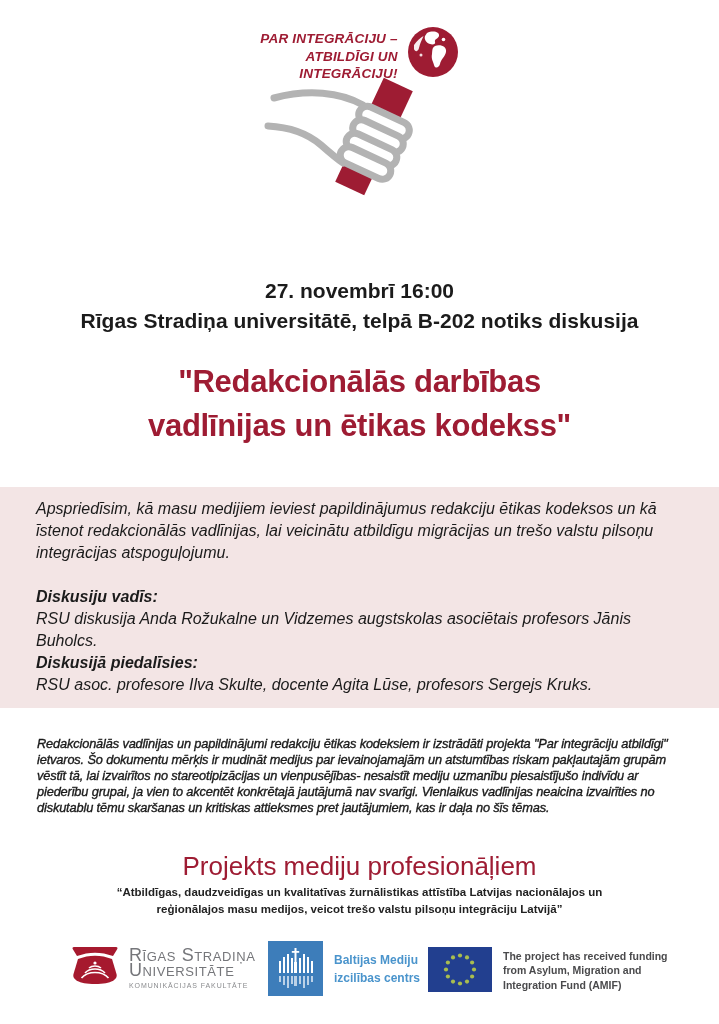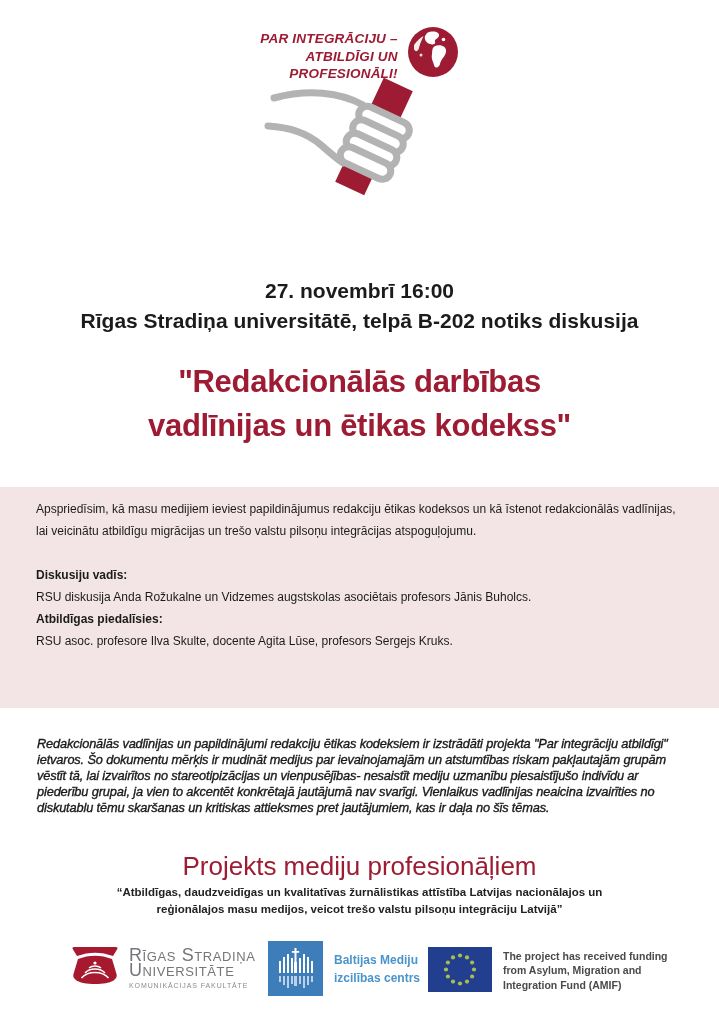--- a/index.html
+++ b/index.html
@@ -14,21 +14,21 @@
     font-size:13.5px;line-height:17.5px;letter-spacing:.2px;padding-top:4px;}
   .globe{width:52px;height:52px;}
   .hand-wrap{position:absolute;top:70px;left:260px;width:220px;height:145px;}
   
   .invite{position:absolute;top:226px;left:0;width:100%;text-align:center;font-size:24px;color:#222;}
   .when{position:absolute;top:276px;left:0;width:100%;text-align:center;font-weight:bold;font-size:21px;line-height:30px;}
   .main-title{position:absolute;top:360px;left:0;width:100%;text-align:center;
     color:var(--crimson);font-weight:bold;font-size:31px;line-height:44px;letter-spacing:-.3px;}
   
   .band{position:absolute;top:487px;left:0;width:719px;height:221px;background:var(--pink-band);
-    box-sizing:border-box;padding:11px 36px 0 36px;font-size:12px;line-height:22px;}
+    box-sizing:border-box;padding:11px 36px 0 36px;font-size:16px;line-height:22px;font-style:italic;}
   .band p{margin:0;}
   .band .gap{height:22px;}
   .bold{font-weight:bold;}
   
   .fine{position:absolute;top:736px;left:37px;width:648px;font-style:italic;font-size:12.8px;
     line-height:16px;letter-spacing:-.15px;color:#1a1a1a;-webkit-text-stroke:.35px #1a1a1a;}
   
   .project-title{position:absolute;top:851px;left:0;width:100%;text-align:center;
     color:var(--crimson);font-size:26px;}
   .project-quote{position:absolute;top:884px;left:calc((719px - 532px)/2);width:532px;text-align:center;
@@ -47,21 +47,21 @@
 </style>
 </head>
 <body>
 
 <div id="poster">
 
   <div class="brand">
     <div class="brand-text">
       <div>PAR INTEGRĀCIJU –</div>
       <div>ATBILDĪGI UN</div>
-      <div>PROFESIONĀLI!</div>
+      <div>INTEGRĀCIJU!</div>
     </div>
     <svg class="globe" viewBox="0 0 52 52">
       <circle cx="26" cy="26" r="25" fill="#9e1c33"></circle>
       <path d="M20 7 C26 4 33 6 32 10 C31 13 27 13 28 16 C29 18 26 19 23 18 C19 17 17 13 18 10 Z" fill="#fff"></path>
       <path d="M28 20 C34 18 40 21 39 26 C38 31 34 33 33 38 C32 42 28 43 27 39 C26 35 24 33 25 28 C25.5 24 25 22 28 20 Z" fill="#fff"></path>
       <path d="M7 19 C10 14.5 13.5 11.5 16.5 10 C14.5 15 13 17 12 22 C11 26 8 26 7 23 Z" fill="#fff" opacity=".92"></path>
       <circle cx="36.5" cy="13.5" r="1.8" fill="#fff"></circle>
       <circle cx="14" cy="29" r="1.5" fill="#fff" opacity=".85"></circle>
     </svg>
   </div>
@@ -87,21 +87,21 @@
   <div class="main-title">
     <div>"Redakcionālās darbības</div>
     <div>vadlīnijas un ētikas kodekss"</div>
   </div>
 
   <div class="band">
     <p>Apspriedīsim, kā masu medijiem  ieviest papildinājumus redakciju ētikas kodeksos un kā īstenot  redakcionālās vadlīnijas, lai veicinātu atbildīgu migrācijas un trešo valstu pilsoņu integrācijas atspoguļojumu.</p>
     <div class="gap"></div>
     <p class="bold">Diskusiju vadīs:</p>
     <p>RSU diskusija Anda Rožukalne un Vidzemes augstskolas asociētais profesors Jānis Buholcs.</p>
-    <p class="bold">Atbildīgas piedalīsies:</p>
+    <p class="bold">Diskusijā piedalīsies:</p>
     <p>RSU asoc. profesore Ilva Skulte,  docente Agita Lūse, profesors Sergejs Kruks.</p>
   </div>
 
   <div class="fine">Redakcionālās vadlīnijas  un papildinājumi redakciju ētikas kodeksiem  ir izstrādāti  projekta "Par integrāciju atbildīgi" ietvaros.  Šo dokumentu mērķis ir mudināt medijus par ievainojamajām un atstumtības riskam pakļautajām grupām vēstīt tā, lai izvairītos no stareotipizācijas un vienpusējības- nesaistīt mediju uzmanību piesaistījušo indivīdu ar piederību grupai, ja vien to akcentēt konkrētajā jautājumā nav svarīgi. Vienlaikus vadlīnijas neaicina izvairīties no diskutablu tēmu skaršanas un kritiskas attieksmes pret jautājumiem, kas ir daļa no šīs tēmas.</div>
 
   <div class="project-title">Projekts mediju profesionāļiem</div>
   <div class="project-quote">“Atbildīgas, daudzveidīgas un kvalitatīvas žurnālistikas attīstība Latvijas nacionālajos un reģionālajos masu medijos, veicot trešo valstu pilsoņu integrāciju Latvijā”</div>
 
   <div class="footer">
 

